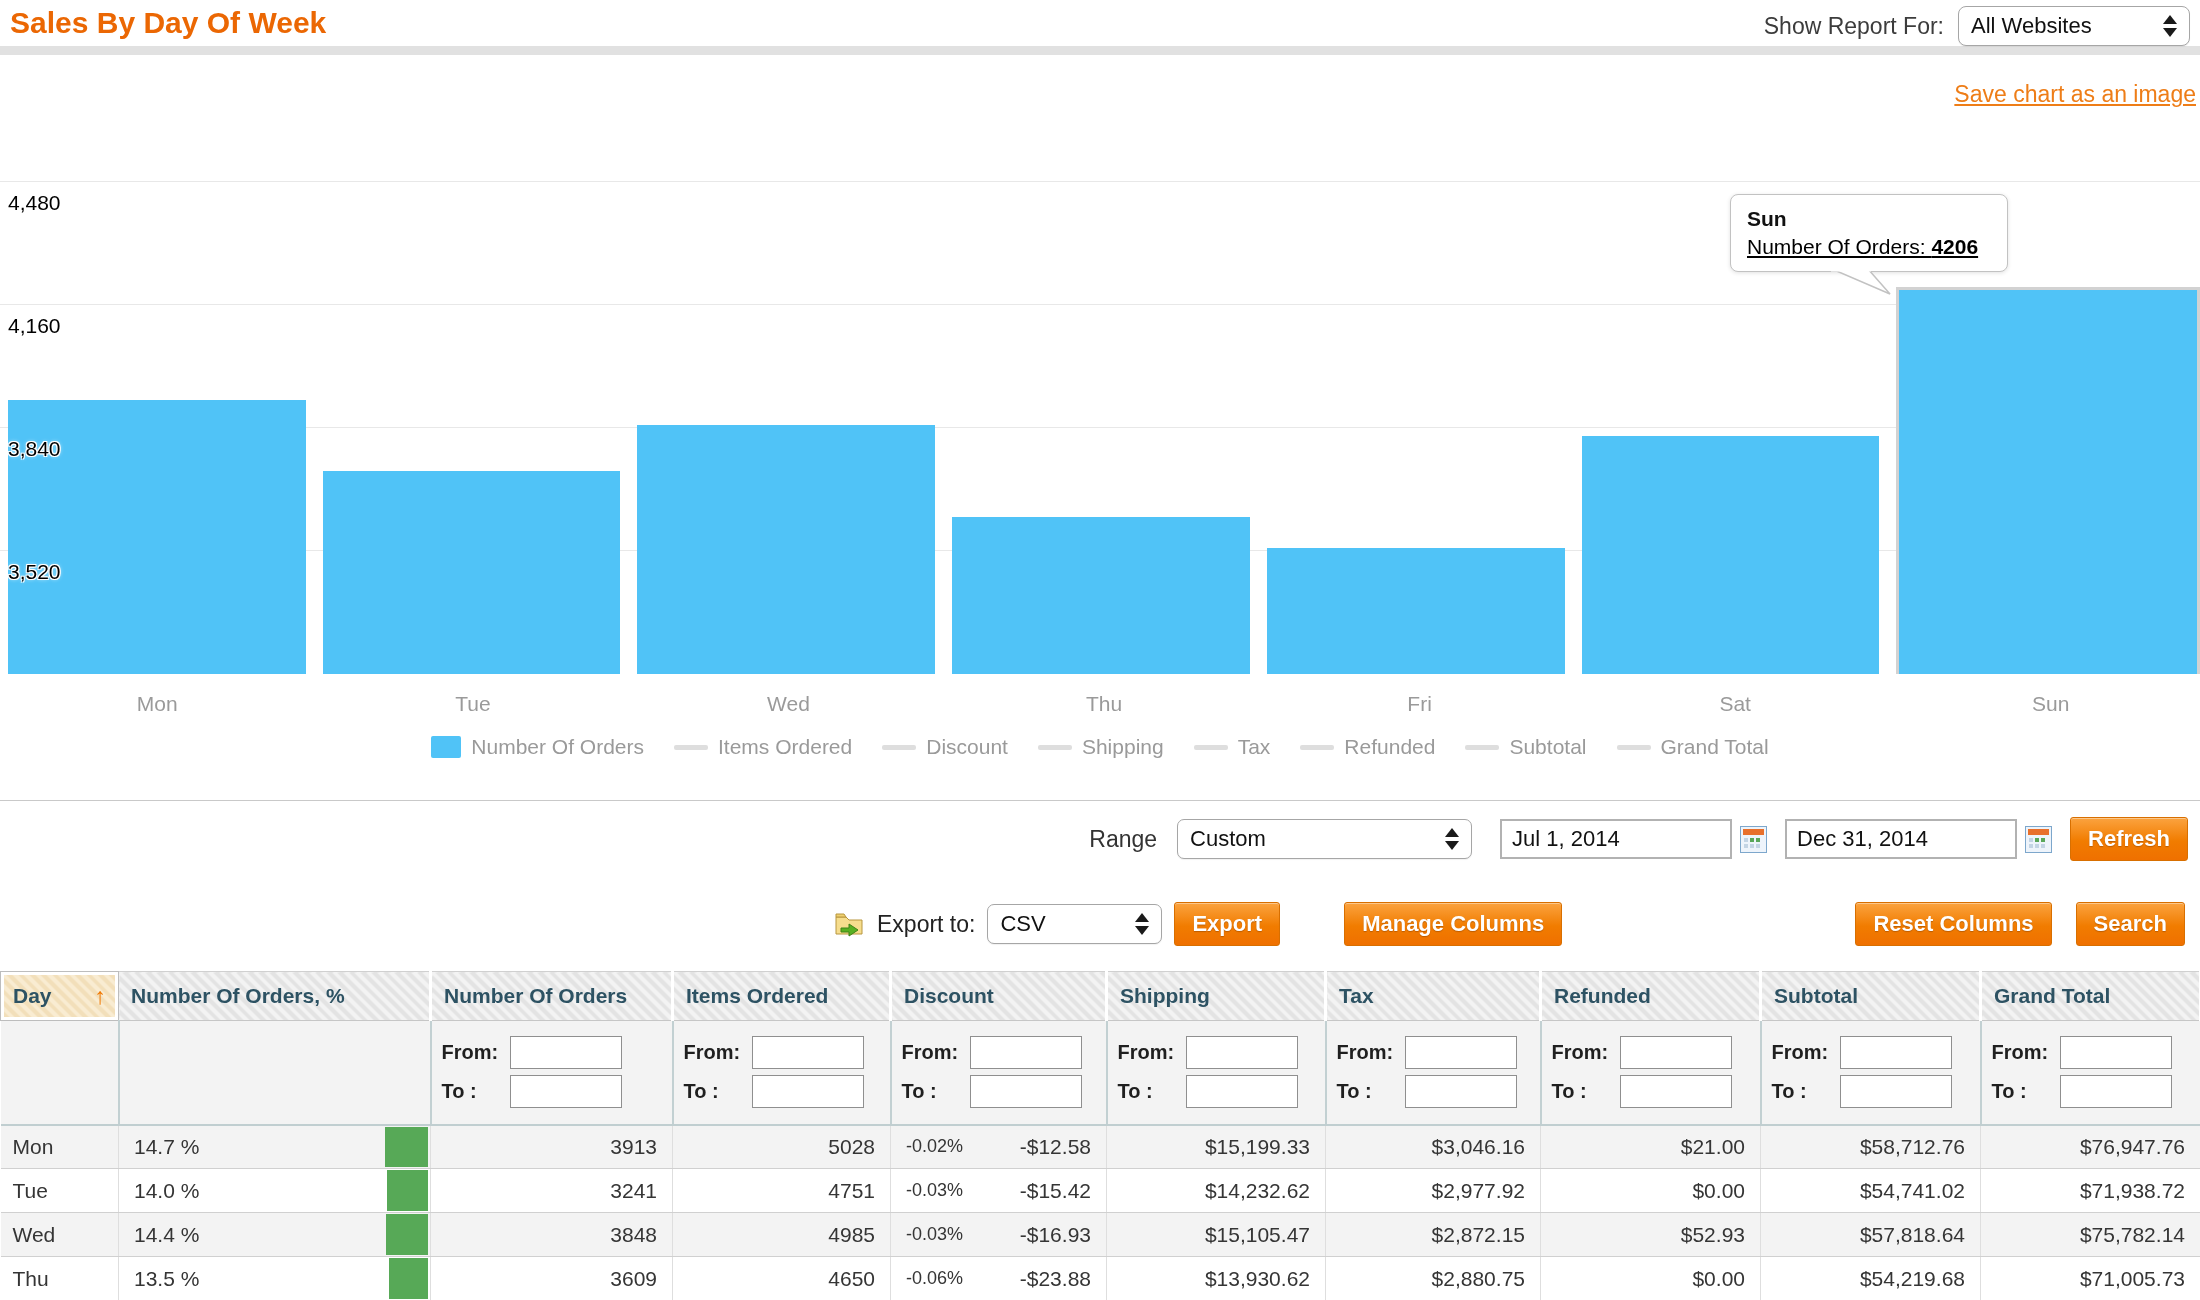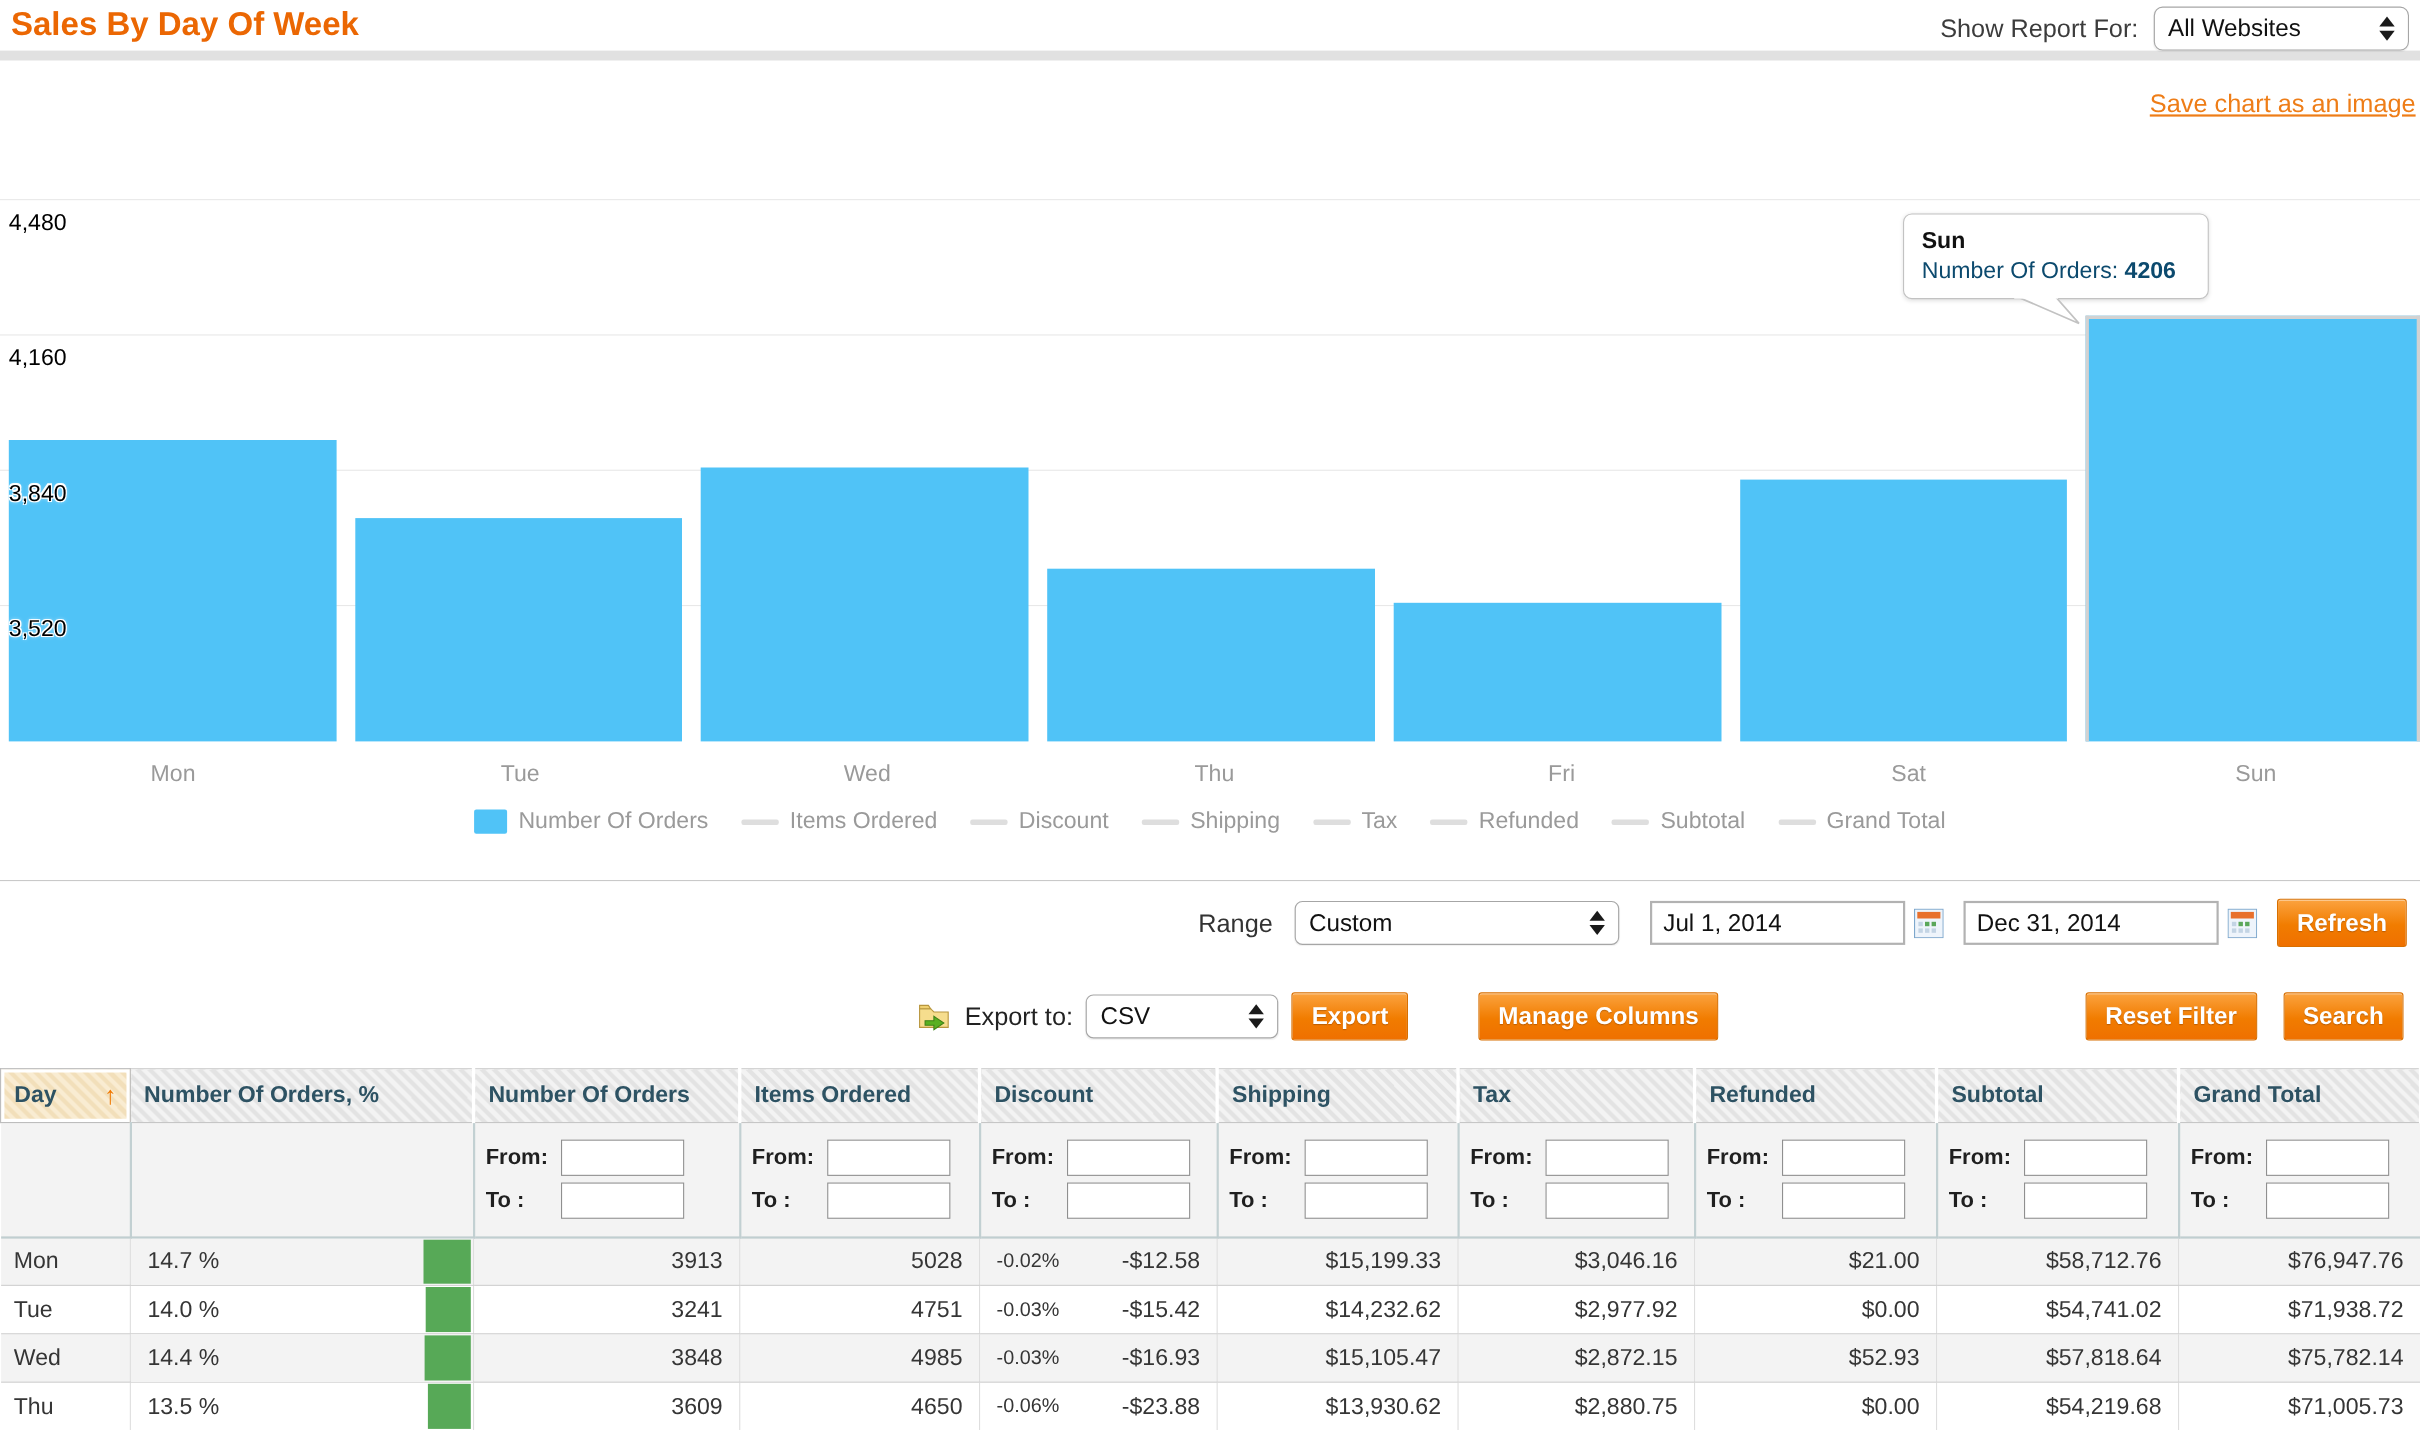--- a/index.html
+++ b/index.html
@@ -25,21 +25,21 @@
   .bars { position:absolute; left:8px; right:0; bottom:6px; display:flex; gap:17px; align-items:flex-end; z-index:1; }
   .bar { flex:1; background:#50C3F7; }
   .bar.hl { border:3px solid #d2d2d2; border-bottom:none; }
   .xlabels { display:flex; gap:17px; padding-left:8px; margin-top:12px; height:26px; }
   .xcell { flex:1; text-align:center; font-size:21px; color:#9a9a9a; }
 
   
   .tooltip { position:absolute; top:74px; right:192px; width:278px; background:#fff; border:1px solid #c2c2c2;
              border-radius:8px; padding:12px 16px; z-index:3; box-shadow:0 1px 4px rgba(0,0,0,.12); }
   .tooltip .t-day { font-weight:bold; font-size:21px; color:#111; margin-bottom:4px; }
-  .tooltip .t-line { font-size:21px; color:#0c4a6e; }
+  .tooltip .t-line { font-size:21px; color:#000000;text-decoration:underline; }
   .tooltip .t-line b { font-weight:bold; }
   .tooltip-tail { position:absolute; left:100px; top:100%; margin-top:-2px; z-index:4; }
 
   
   .legend { display:flex; justify-content:center; align-items:center; gap:30px; margin-top:16px; height:26px; }
   .legend-item { display:flex; align-items:center; gap:10px; cursor:pointer; }
   .legend-item .sw { width:30px; height:22px; background:#50C3F7; border-radius:2px; }
   .legend-item .dash { width:34px; height:5px; background:#dedede; border-radius:2px; }
   .legend-item .lbl { font-size:21px; color:#9a9a9a; }
 
@@ -238,21 +238,21 @@
       <span>CSV</span>
       <span class="arrows">
           <span class="tri-up"></span>
           <span class="tri-down"></span>
         </span>
     </div>
     <button class="btn">Export</button>
     <button class="btn manage-btn">Manage Columns</button>
   </div>
   <div class="right-btns">
-    <button class="btn">Reset Filter</button>
+    <button class="btn">Reset Columns</button>
     <button class="btn">Search</button>
   </div>
 </div>
 
 <table class="report">
   <colgroup>
     <col style="width:118px">
       <col style="width:312px">
       <col style="width:242px">
       <col style="width:218px">

